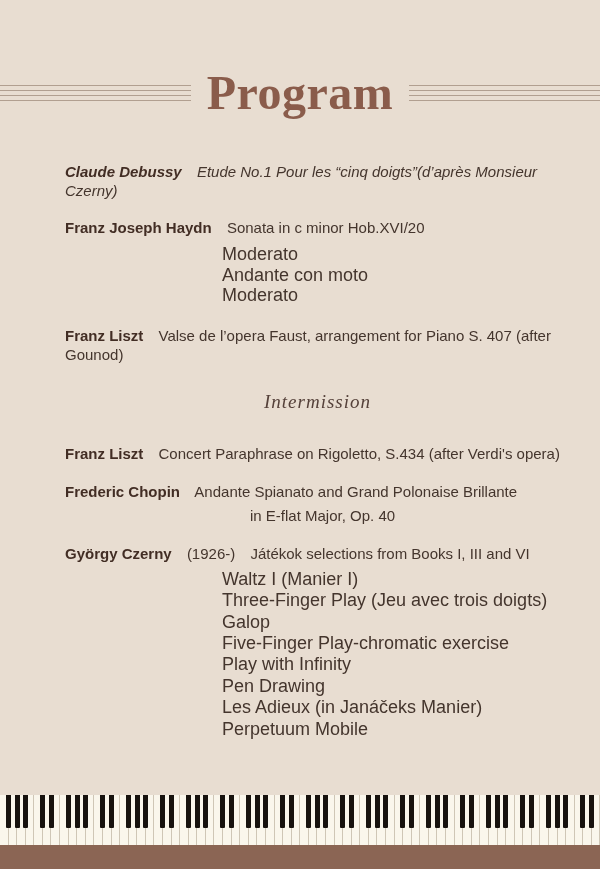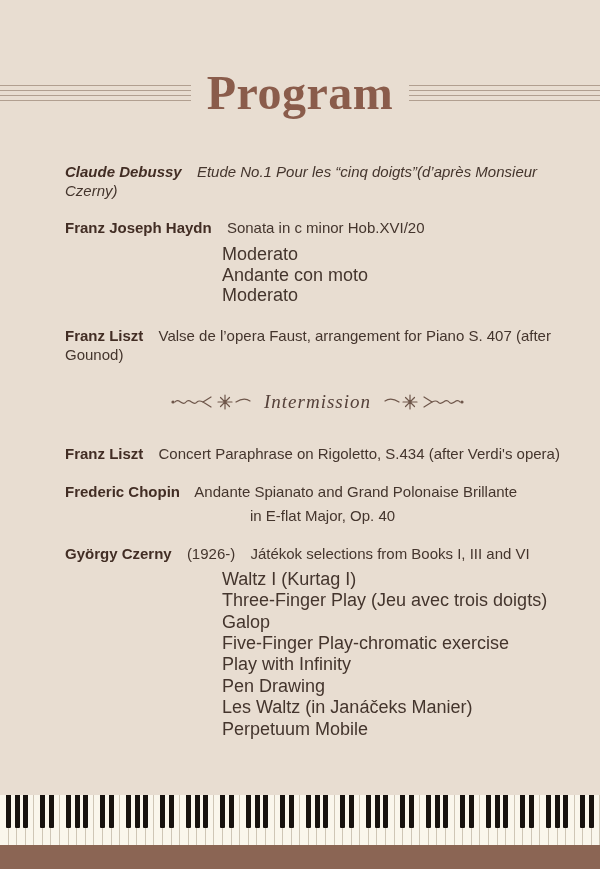--- a/index.html
+++ b/index.html
@@ -45,20 +45,21 @@
   .mt-first{margin-top:46px;font-style:italic;}
   .mt-haydn{margin-top:18px;}
   .mt-liszt1{margin-top:20px;}
   .mt-liszt2{margin-top:29px;}
   .mt-chopin{margin-top:19px;}
   .mt-kurtag{margin-top:19px;}
   
   .intermission{
     margin-top:25px;display:flex;align-items:center;justify-content:center;gap:10px;
     height:26px;
+    flex-direction:column;
   }
   .intermission .label{
     font-family:"Liberation Serif",serif;font-style:italic;font-size:19px;
     color:#55413a;letter-spacing:1px;
   }
   .orn{display:block;}
   .orn-right{transform:scaleX(-1);}
   
   .keyboard{
     position:absolute;left:0;bottom:24px;width:600px;height:50px;
@@ -163,27 +164,27 @@
   </div>
 
   <div class="entry mt-kurtag">
     <div class="entry-line">
       <span class="composer">György Czerny</span>
       <span class="dates">(1926-)</span>
       <span class="work">Játékok selections from Books I, III and VI</span>
     </div>
 
     <div class="movements wide">
-            <div class="movement">Waltz I (Kurtag I)</div>
+            <div class="movement">Waltz I (Manier I)</div>
             <div class="movement">Three-Finger Play (Jeu avec trois doigts)</div>
             <div class="movement">Galop</div>
             <div class="movement">Five-Finger Play-chromatic exercise</div>
             <div class="movement">Play with Infinity</div>
             <div class="movement">Pen Drawing</div>
-            <div class="movement">Les Waltz (in Janáčeks Manier)</div>
+            <div class="movement">Les Adieux (in Janáčeks Manier)</div>
             <div class="movement">Perpetuum Mobile</div>
           </div>
   </div>
 </div>
   </div>
 
   <div class="keyboard">
       <div class="white-key"></div>
       <div class="white-key"></div>
       <div class="white-key"></div>

